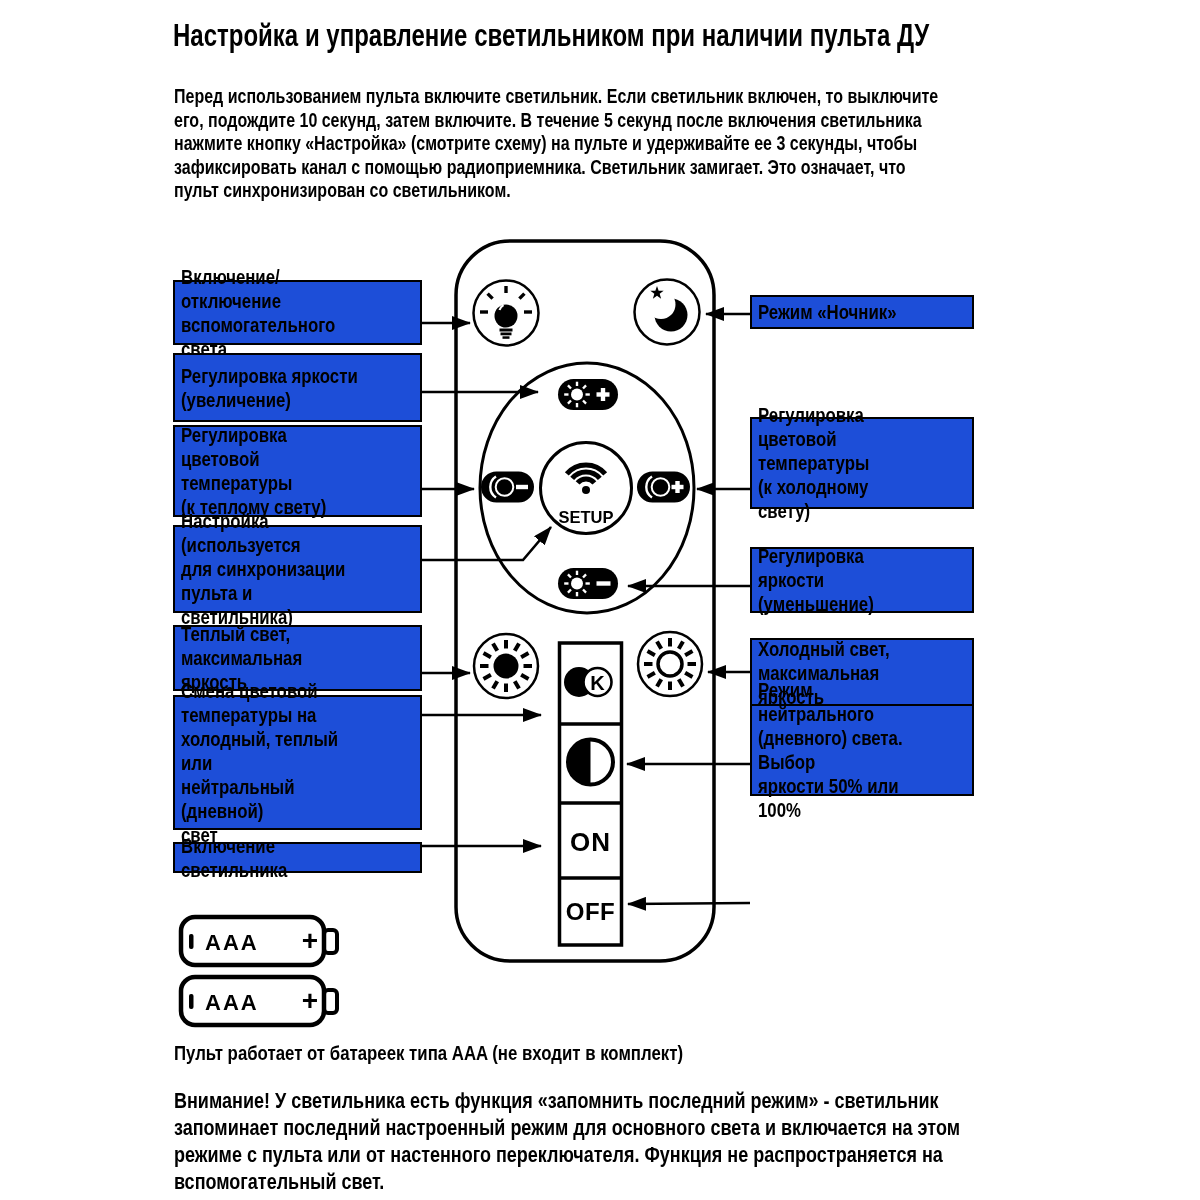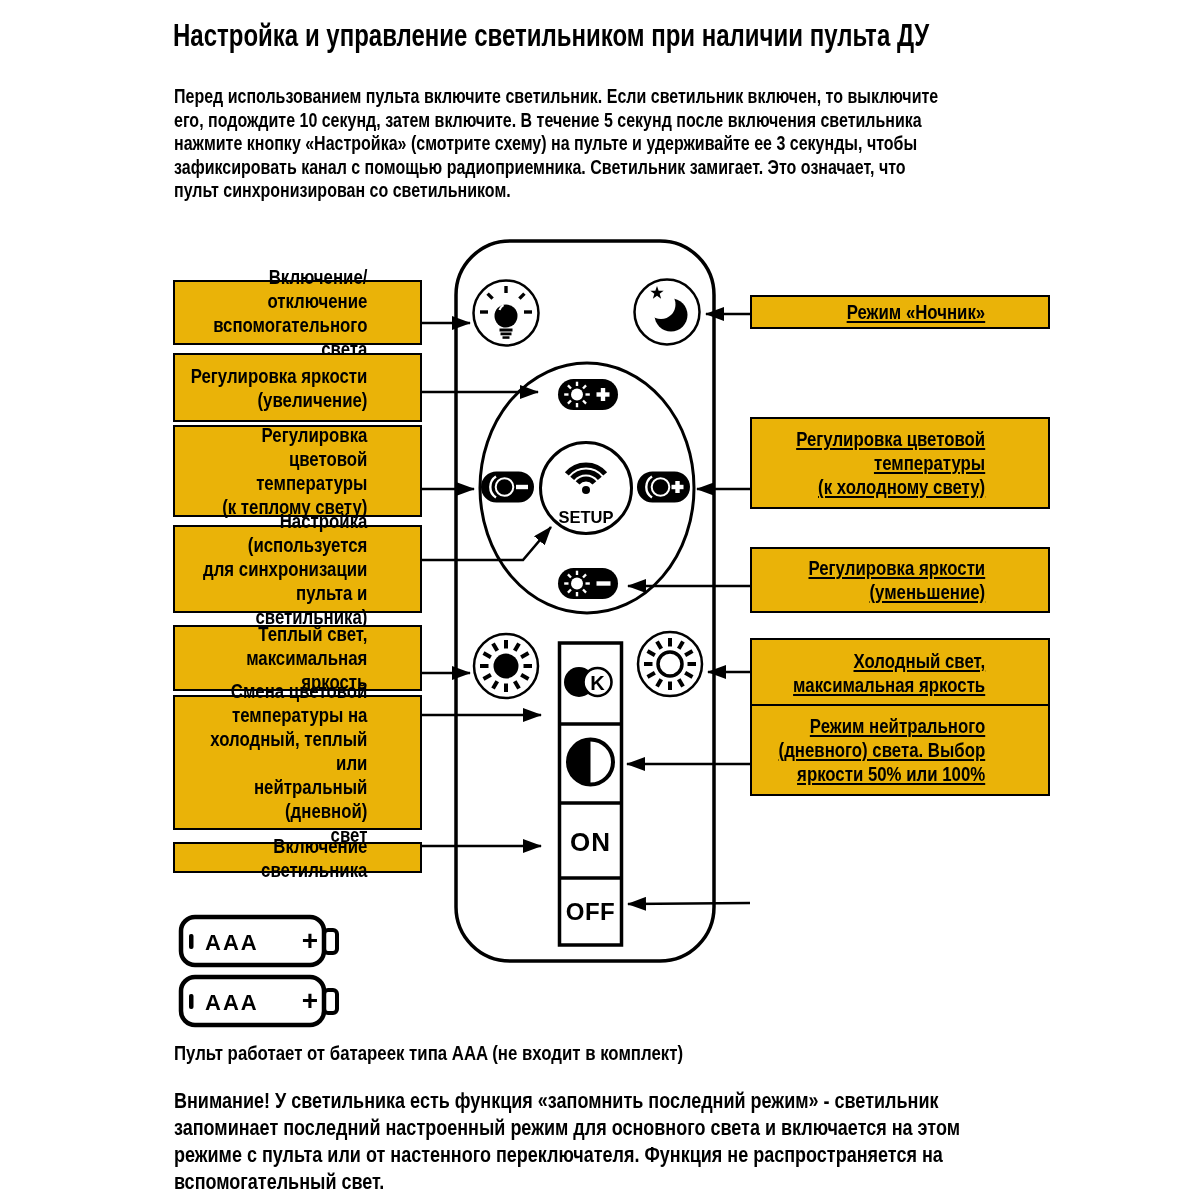--- a/index.html
+++ b/index.html
@@ -7,24 +7,24 @@
         font-family:"Liberation Sans",sans-serif;overflow:hidden;}
   svg.diagram{position:absolute;left:0;top:0;}
   svg text{font-family:"Liberation Sans",sans-serif;font-weight:bold;fill:#000;}
   .title{position:absolute;left:173px;top:16px;font-size:32px;line-height:38px;
          font-weight:bold;white-space:nowrap;transform:scaleX(0.75);transform-origin:left top;}
   .para{position:absolute;font-weight:bold;white-space:pre-line;
         transform:scaleX(0.8);transform-origin:left top;}
   .intro{left:174px;top:85px;font-size:20px;line-height:23.5px;}
   .note{left:174px;top:1040px;font-size:21px;line-height:25px;}
   .warning{left:174px;top:1087px;font-size:22.5px;line-height:27px;}
-  .callout{position:absolute;background:#eab308;border:2.2px solid #000;box-sizing:border-box;
-           display:flex;align-items:center;padding:0 6px;text-align:right;}
+  .callout{position:absolute;background:#1d4ed8;border:2.2px solid #000;box-sizing:border-box;
+           display:flex;align-items:center;padding:0 6px;}
   .callout.left{left:173px;width:249px;}
-  .callout.right{left:750px;width:300px;text-decoration:underline;}
+  .callout.right{left:750px;width:224px;}
   .ctext{font-size:21px;line-height:24px;font-weight:bold;white-space:pre-line;
          transform:scaleX(0.8);transform-origin:left center;width:125%;}
 </style>
 </head>
 <body>
 
 <div class="page">
 
   <svg class="diagram" width="1200" height="1200" viewBox="0 0 1200 1200">
     <defs>

